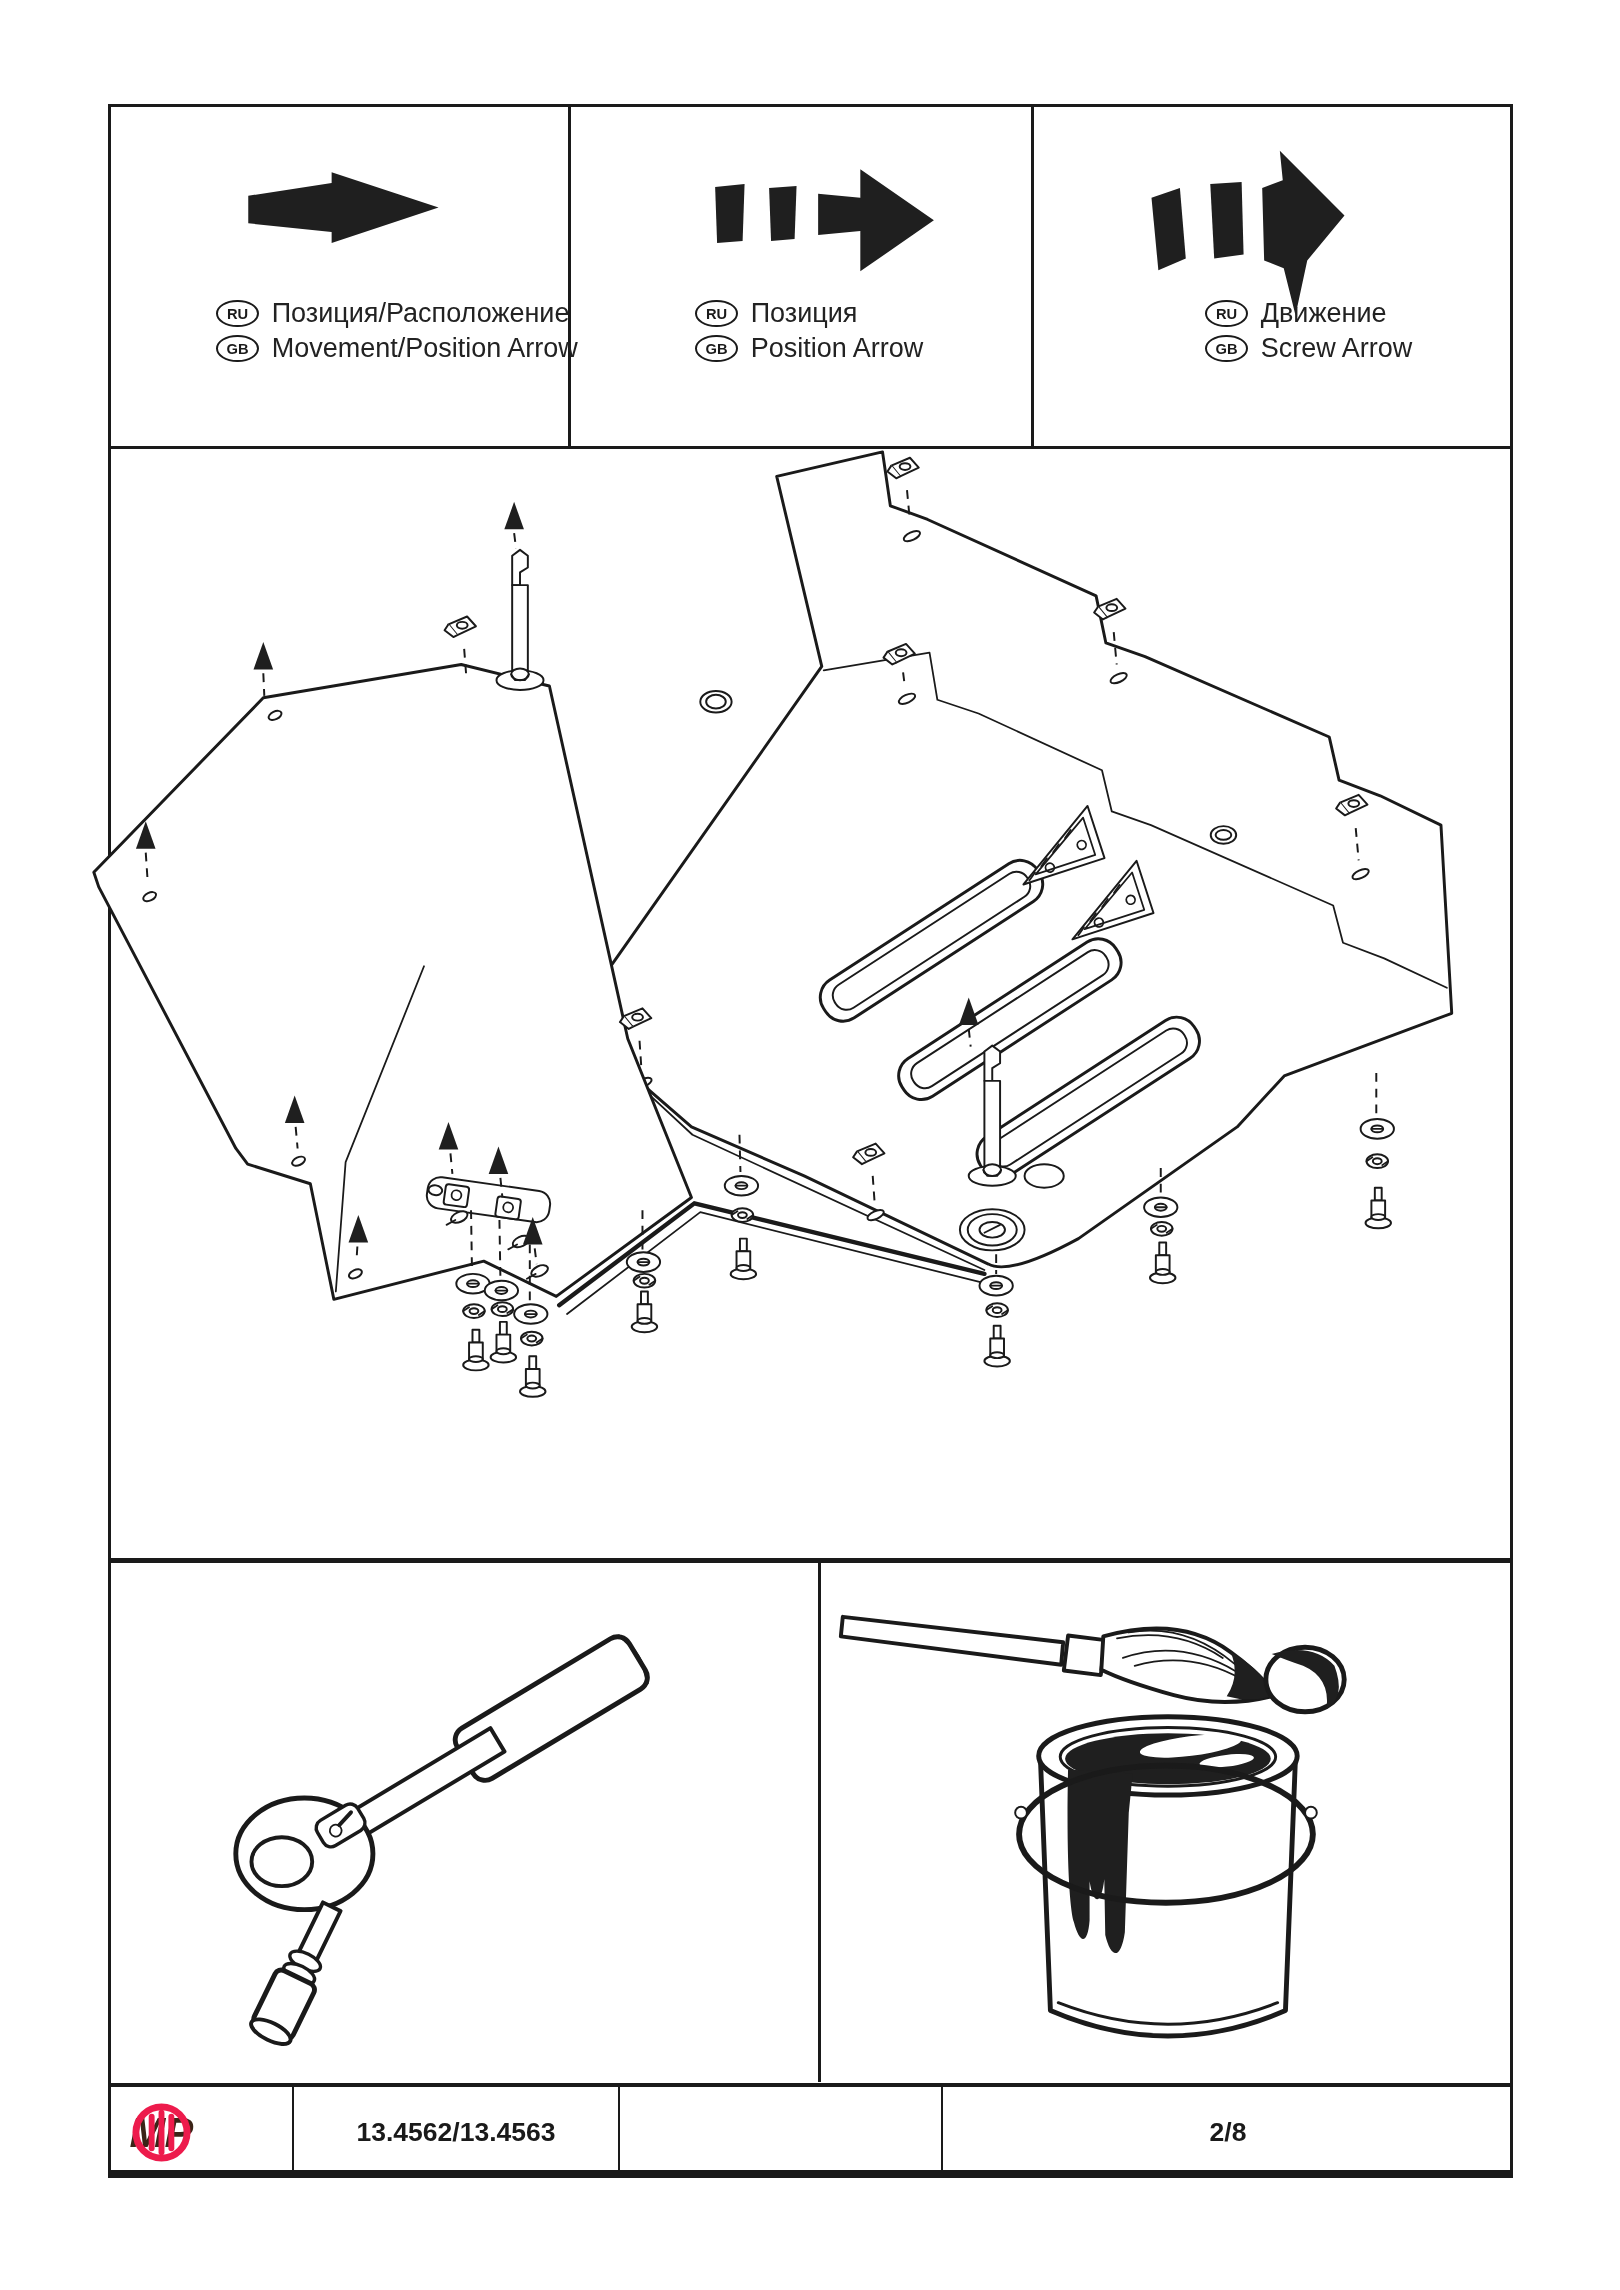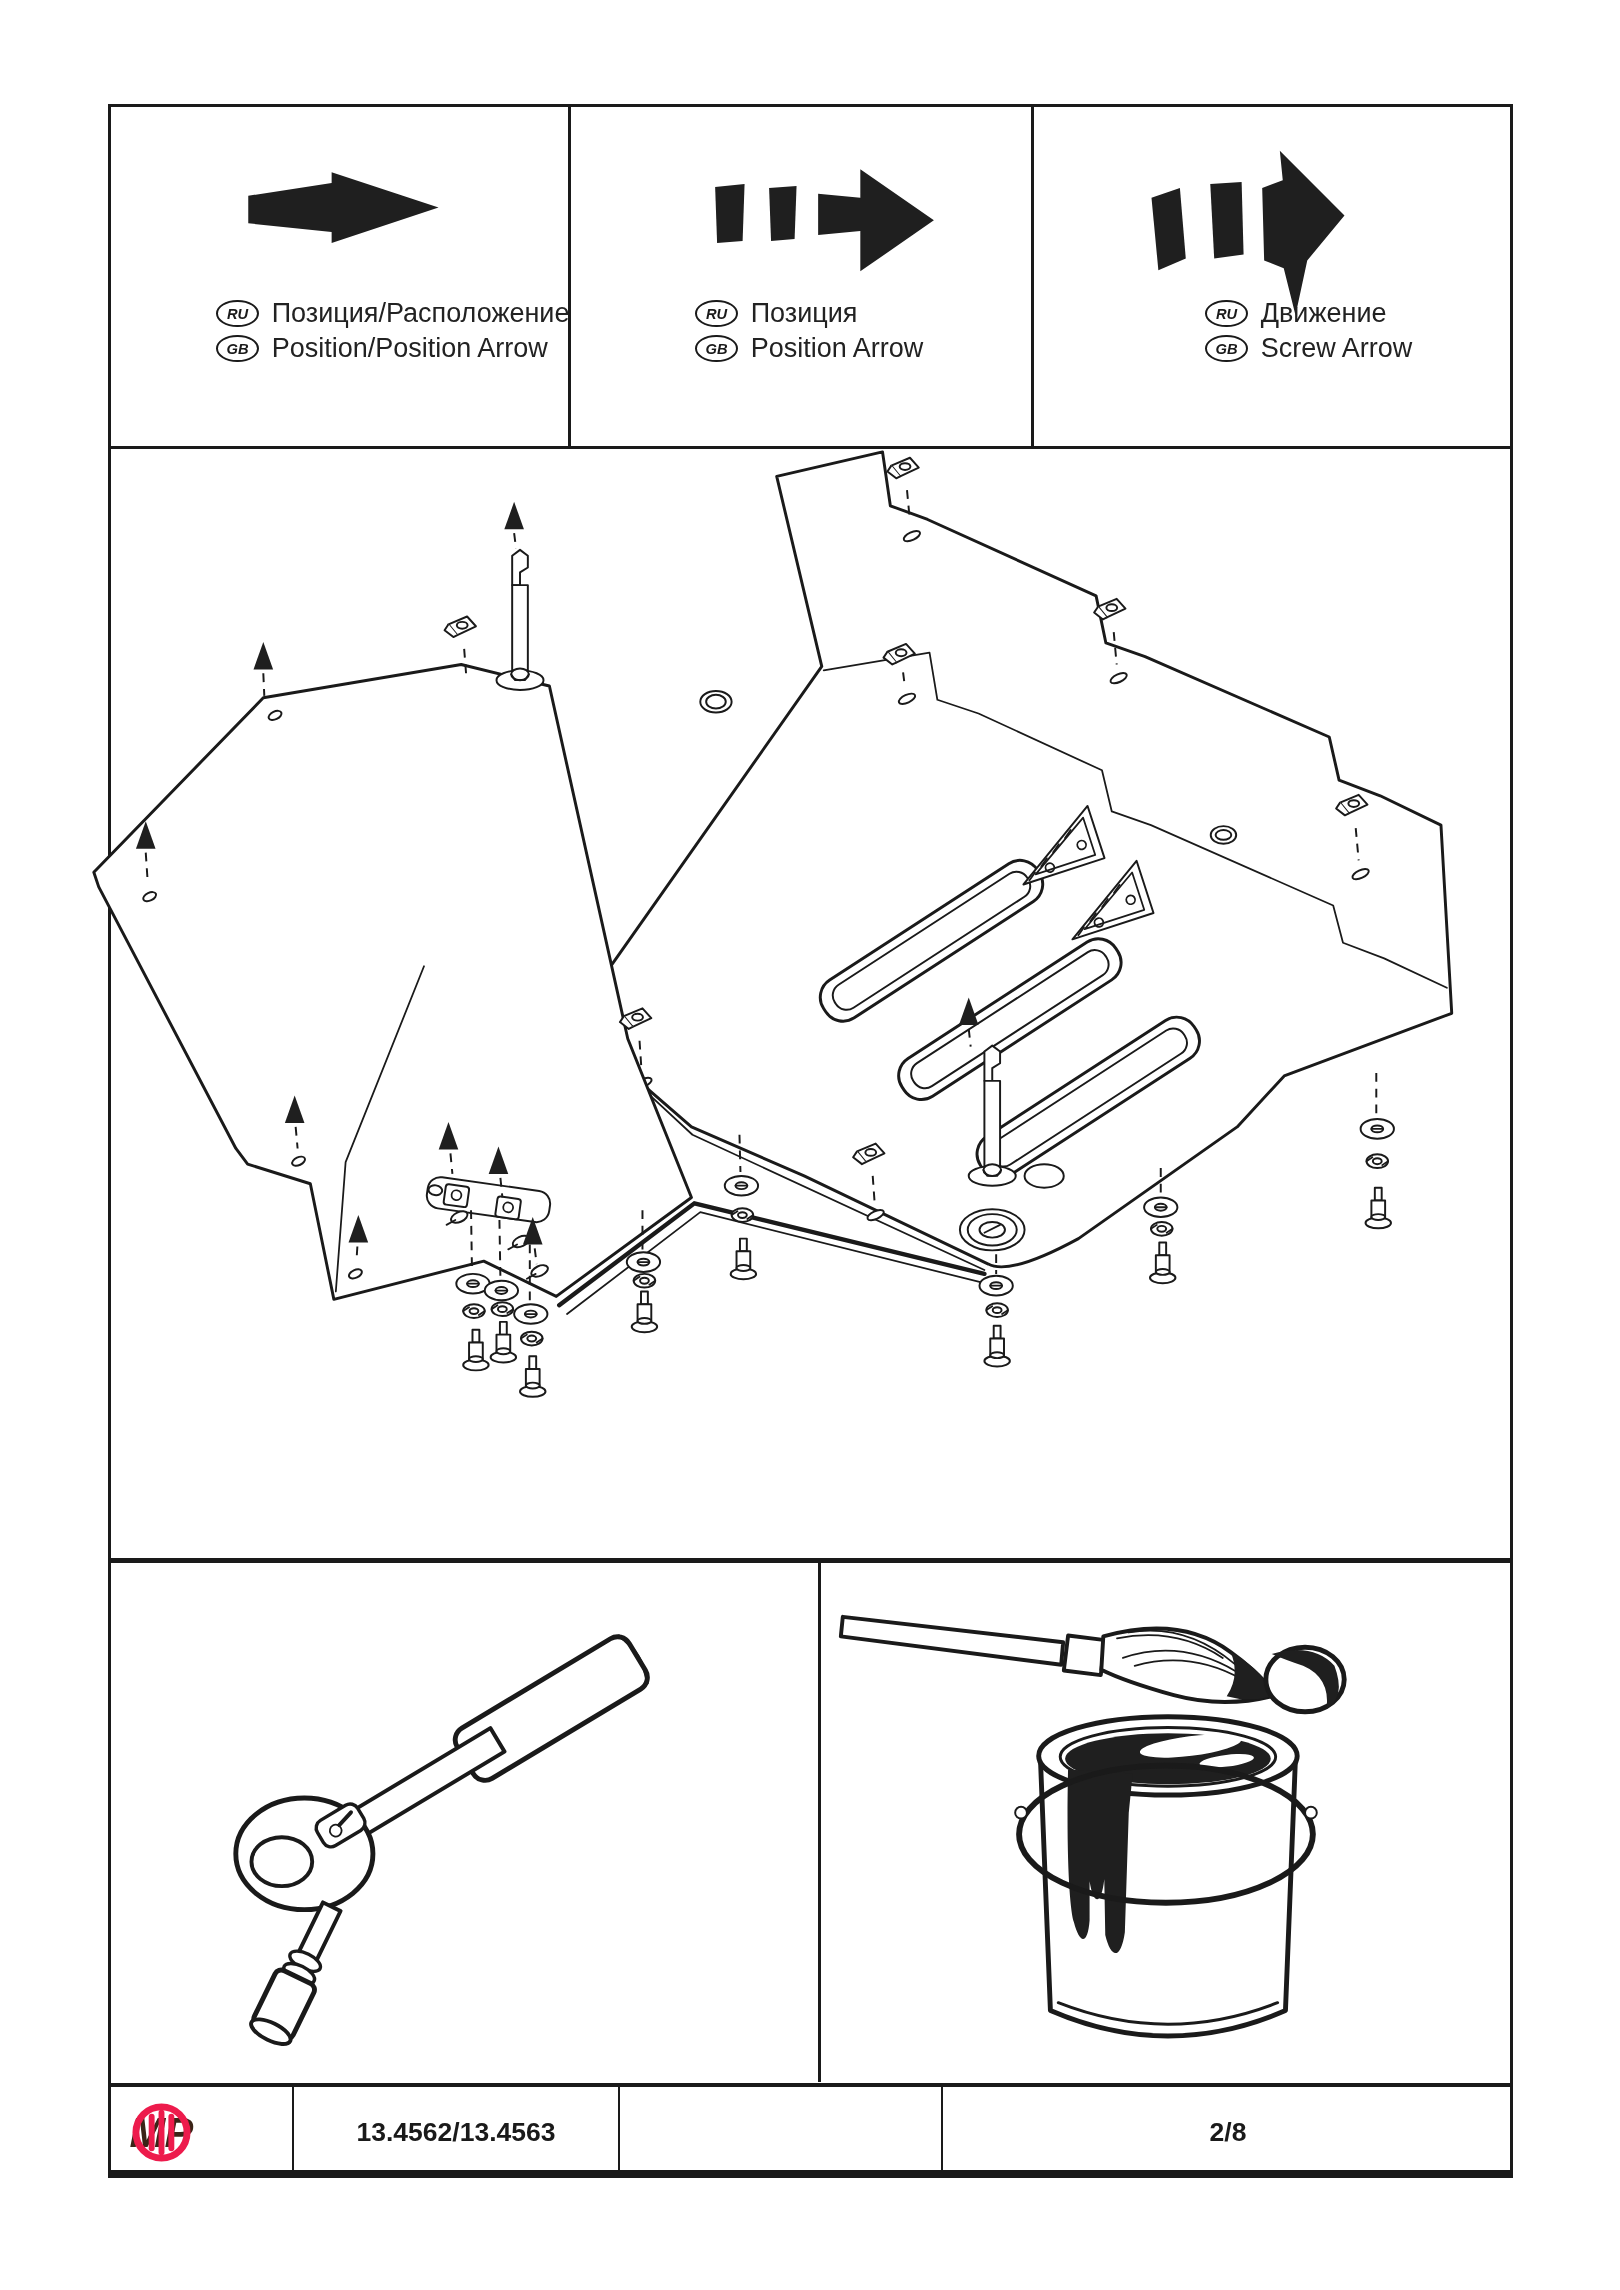--- a/index.html
+++ b/index.html
@@ -10,21 +10,21 @@
          border:3.9px solid #1a1a1a;border-bottom-width:8.8px;box-sizing:border-box;}
   .hline{position:absolute;left:108px;width:1405px;background:#1a1a1a;}
   .vline{position:absolute;background:#1a1a1a;width:2.9px;}
   
   .cell{position:absolute;top:104px;height:342px;}
   .arrowZone{position:absolute;left:0;top:29px;width:100%;height:157px;}
   .legendRows{position:absolute;top:192px;}
   .lrow{display:flex;align-items:center;gap:12.7px;height:35px;}
   .badge{min-width:39px;height:23.5px;border:2.9px solid #1a1a1a;border-radius:50%;
          display:flex;align-items:center;justify-content:center;
-         font-size:14.7px;font-weight:bold;letter-spacing:0;font-style:italic;}
+         font-size:14.7px;font-weight:bold;letter-spacing:0;}
   .ltext{font-size:27px;color:#222;white-space:nowrap;}
   
   #footer{position:absolute;left:108px;top:2083px;width:1405px;height:95px;
           border-top:4.9px solid #1a1a1a;box-sizing:border-box;display:flex;}
   .fcell{height:100%;display:flex;align-items:center;justify-content:center;
          border-right:2.9px solid #1a1a1a;box-sizing:border-box;
          font-weight:bold;font-size:26.5px;}
   .fcell:last-child{border-right:none;}
   #logoCell{justify-content:flex-start;padding-left:21.6px;gap:11.8px;}
   #mpText{font-size:43px;font-weight:bold;color:#3B2417;letter-spacing:-1px;}
@@ -54,21 +54,21 @@
     <svg class="arrowZone" viewBox="0 0 470 160">
       <path class="blk" d="M143,64 L228,51 L228,40 L337,76 L228,112 L228,101 L143,92 Z"></path>
     </svg>
     <div class="legendRows" style="left:108px;">
       <div class="lrow">
         <span class="badge">RU</span>
         <span class="ltext">Позиция/Расположение</span>
       </div>
       <div class="lrow">
         <span class="badge">GB</span>
-        <span class="ltext">Position/Position Arrow</span>
+        <span class="ltext">Movement/Position Arrow</span>
       </div>
     </div>
   </div>
 
   <div class="cell" style="left:568px;width:463px;">
     <svg class="arrowZone" viewBox="0 0 472 160">
       <path class="blk" d="M150,55 L180,52 L178,110 L152,112 Z"></path>
       <path class="blk" d="M205,56 L233,54 L231,108 L207,110 Z"></path>
       <path class="blk" d="M255,62 L298,66 L298,37 L373,89 L298,141 L298,100 L255,104 Z"></path>
     </svg>

